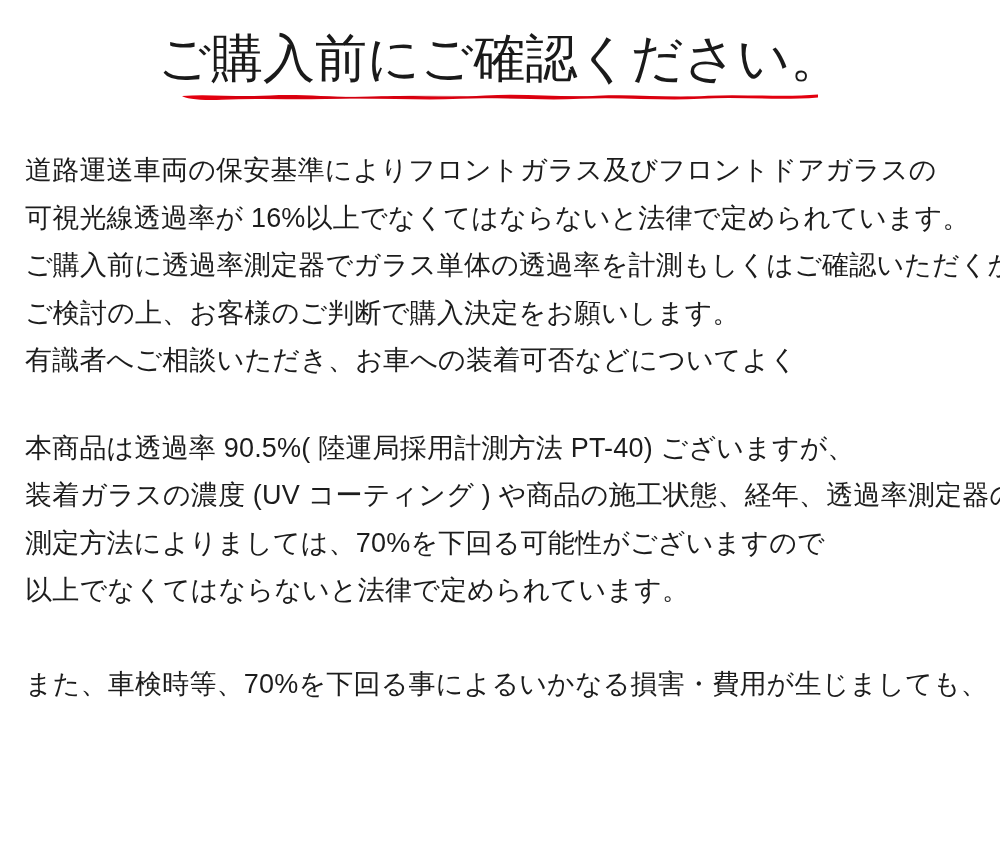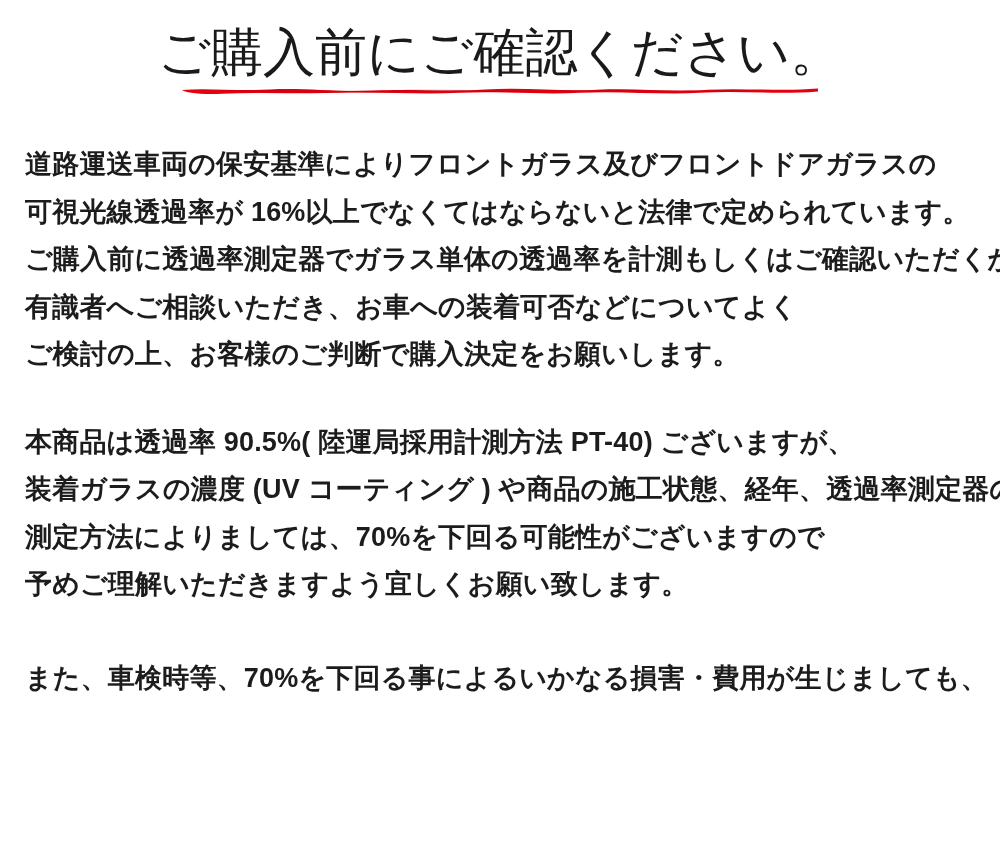--- a/index.html
+++ b/index.html
@@ -9,20 +9,21 @@
   }
   .page {
     position: relative;
     width: 1000px;
     height: 771px;
     background: #ffffff;
     color: #1a1a1a;
     font-family: "Liberation Sans", "DejaVu Sans", sans-serif;
     overflow: hidden;
     box-sizing: border-box;
+    margin-top: 6px;
   }
   .title-wrap {
     text-align: center;
     margin-top: 20px;
   }
   .page-title {
     margin: 0;
     font-size: 52px;
     font-weight: 400;
     letter-spacing: 0px;
@@ -34,21 +35,20 @@
     display: block;
     margin: -2px auto 0 auto;
     width: 640px;
     height: 14px;
   }
   .body-text {
     padding: 0 25px;
   }
   .paragraph {
     margin: 0;
-    font-weight: bold;
   }
   .paragraph .line {
     font-size: 27px;
     line-height: 47.5px;
     letter-spacing: 0.2px;
     white-space: nowrap;
     color: #1c1c1c;
   }
   .p-legal       { margin-top: 44px; }
   .p-product     { margin-top: 40px; }
@@ -70,29 +70,29 @@
                L570,8.2 C510,10 450,7 390,8.8 C330,10.4 270,7.2 210,9 C150,10.6 90,8 40,9 Z" opacity="0.55" fill="#c40010"></path>
     </svg>
   </div>
 
   <div class="body-text">
 
     <div class="paragraph p-legal">
       <div class="line">道路運送車両の保安基準によりフロントガラス及びフロントドアガラスの</div>
       <div class="line">可視光線透過率が 16%以上でなくてはならないと法律で定められています。</div>
       <div class="line">ご購入前に透過率測定器でガラス単体の透過率を計測もしくはご確認いただくか、</div>
+      <div class="line">ご検討の上、お客様のご判断で購入決定をお願いします。</div>
       <div class="line">有識者へご相談いただき、お車への装着可否などについてよく</div>
-      <div class="line">ご検討の上、お客様のご判断で購入決定をお願いします。</div>
     </div>
 
     <div class="paragraph p-product">
       <div class="line">本商品は透過率 90.5%( 陸運局採用計測方法 PT-40) ございますが、</div>
       <div class="line">装着ガラスの濃度 (UV コーティング ) や商品の施工状態、経年、透過率測定器の</div>
       <div class="line">測定方法によりましては、70%を下回る可能性がございますので</div>
-      <div class="line">予めご理解いただきますよう宜しくお願い致します。</div>
+      <div class="line">以上でなくてはならないと法律で定められています。</div>
     </div>
 
     <div class="paragraph p-disclaimer">
       <div class="line">また、車検時等、70%を下回る事によるいかなる損害・費用が生じましても、</div>
     </div>
 
   </div>
 </div>
 
 </body></html>

